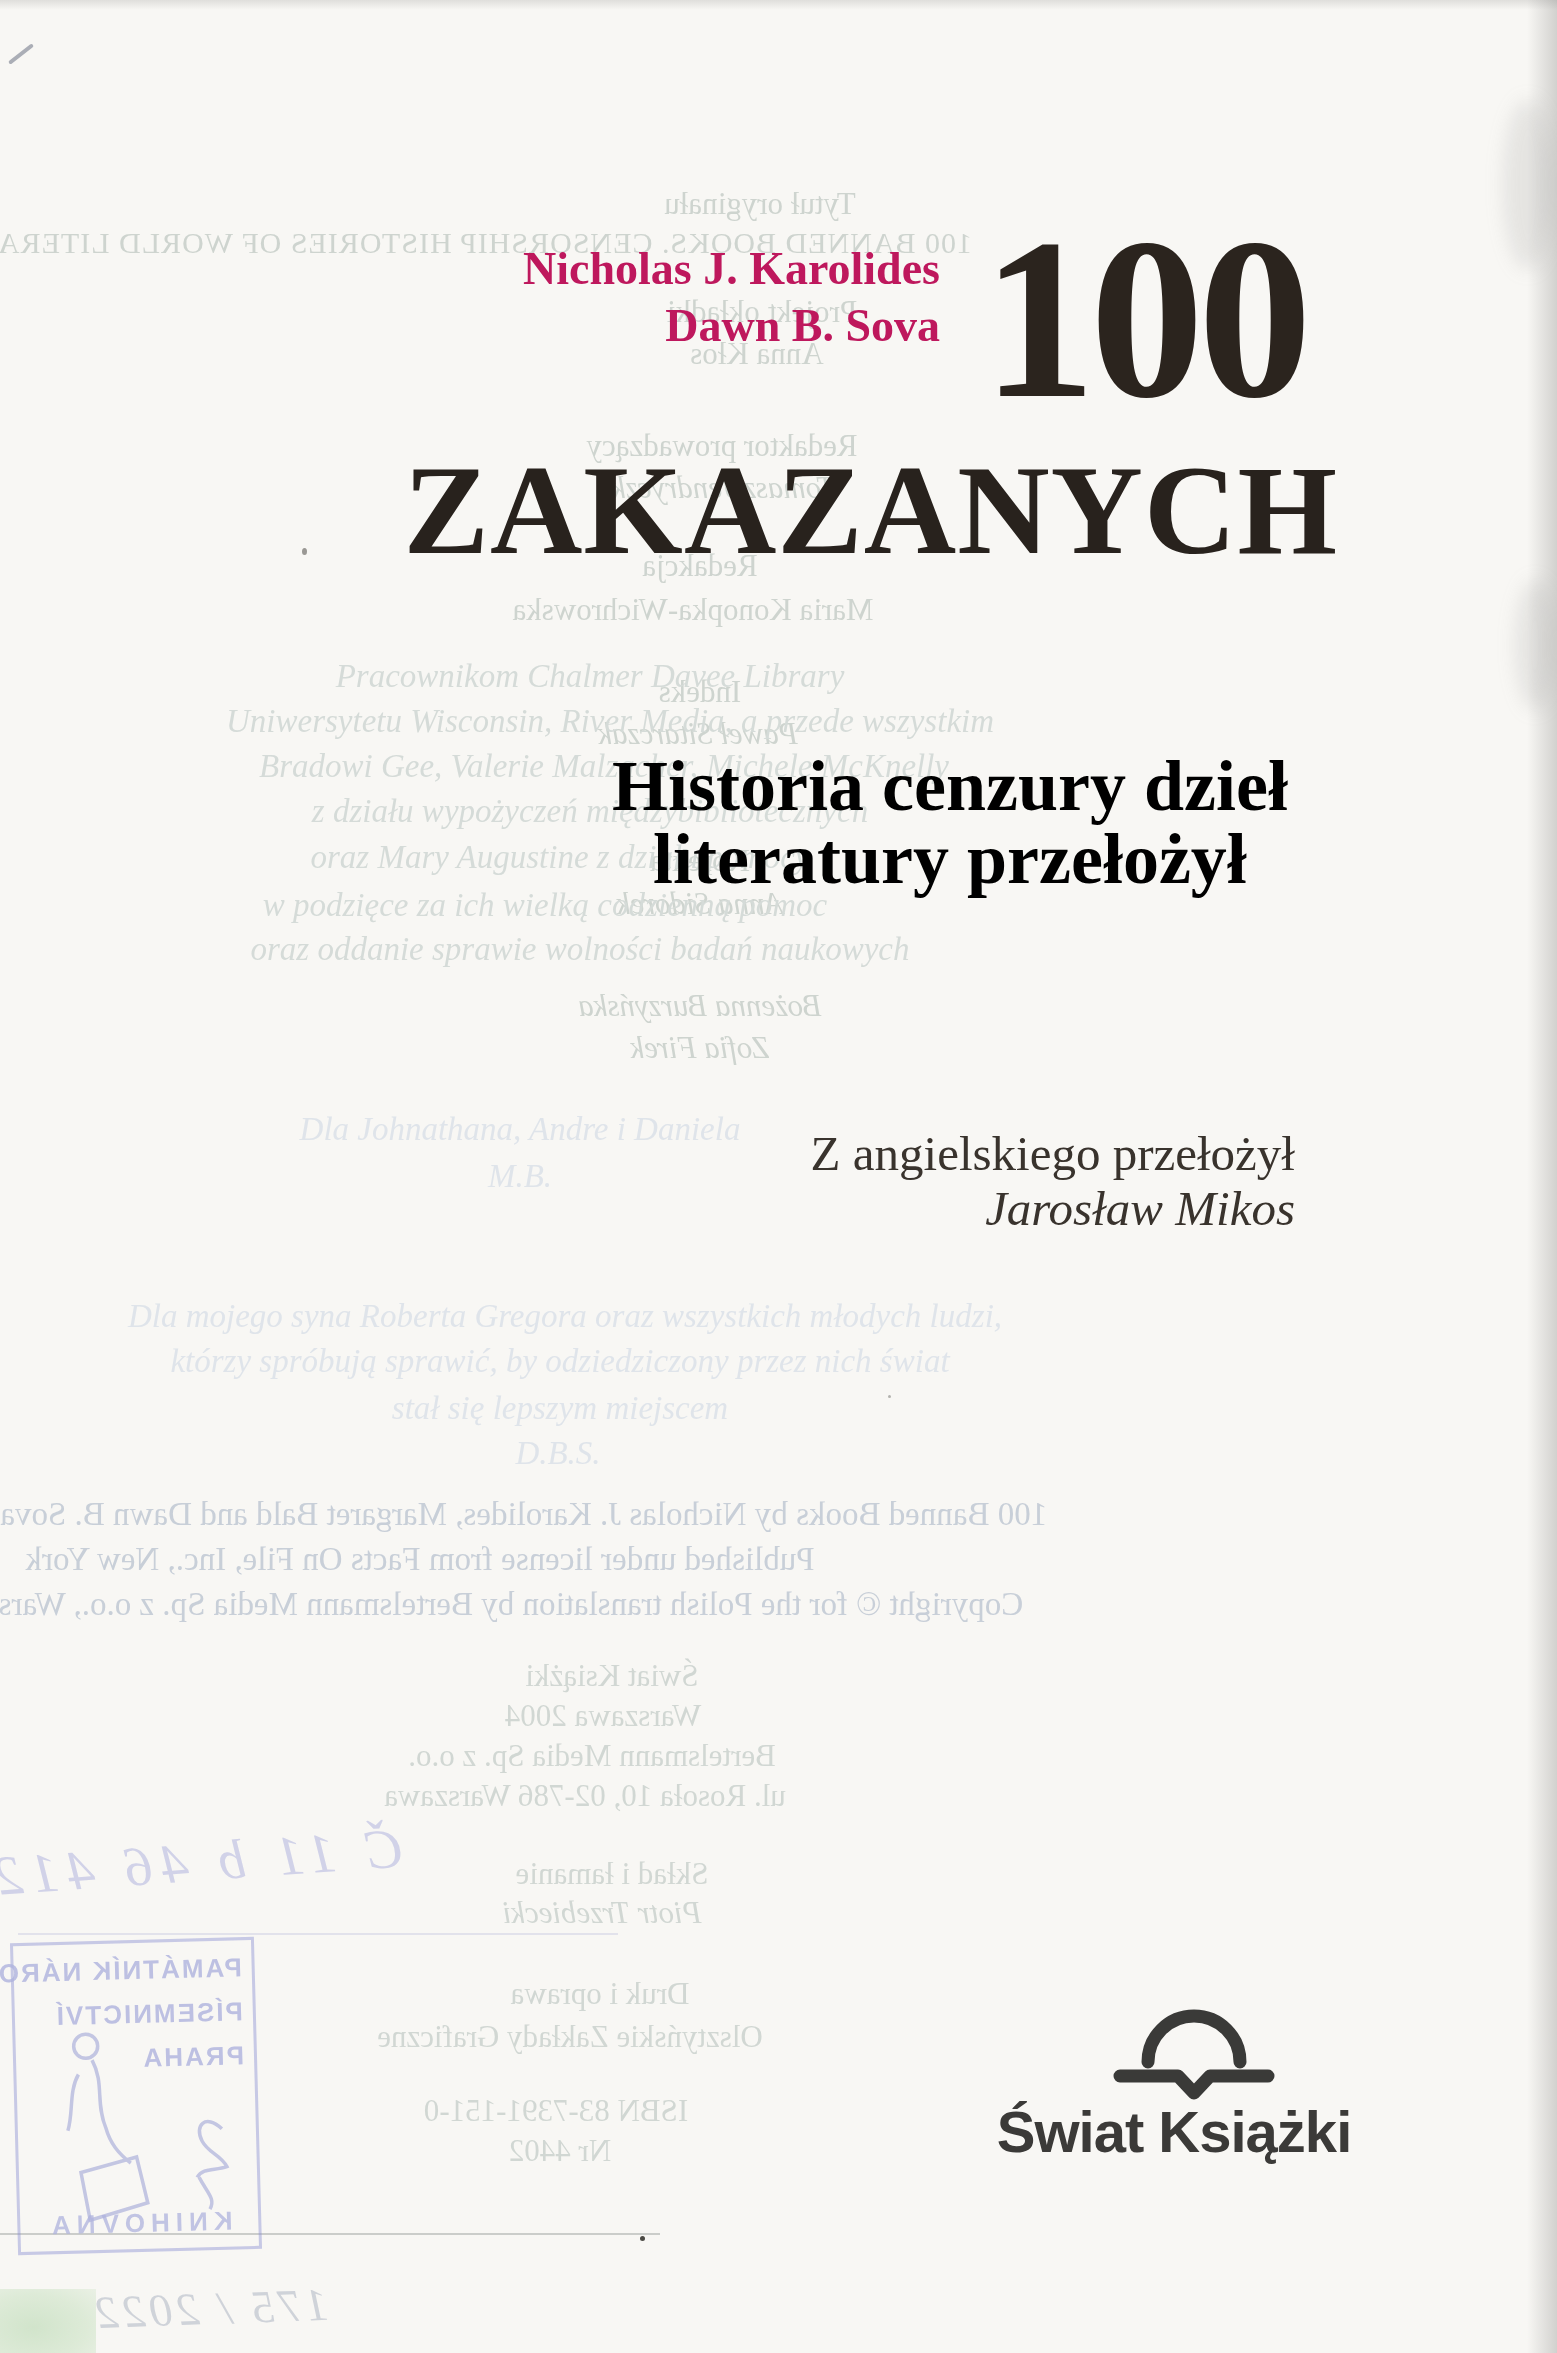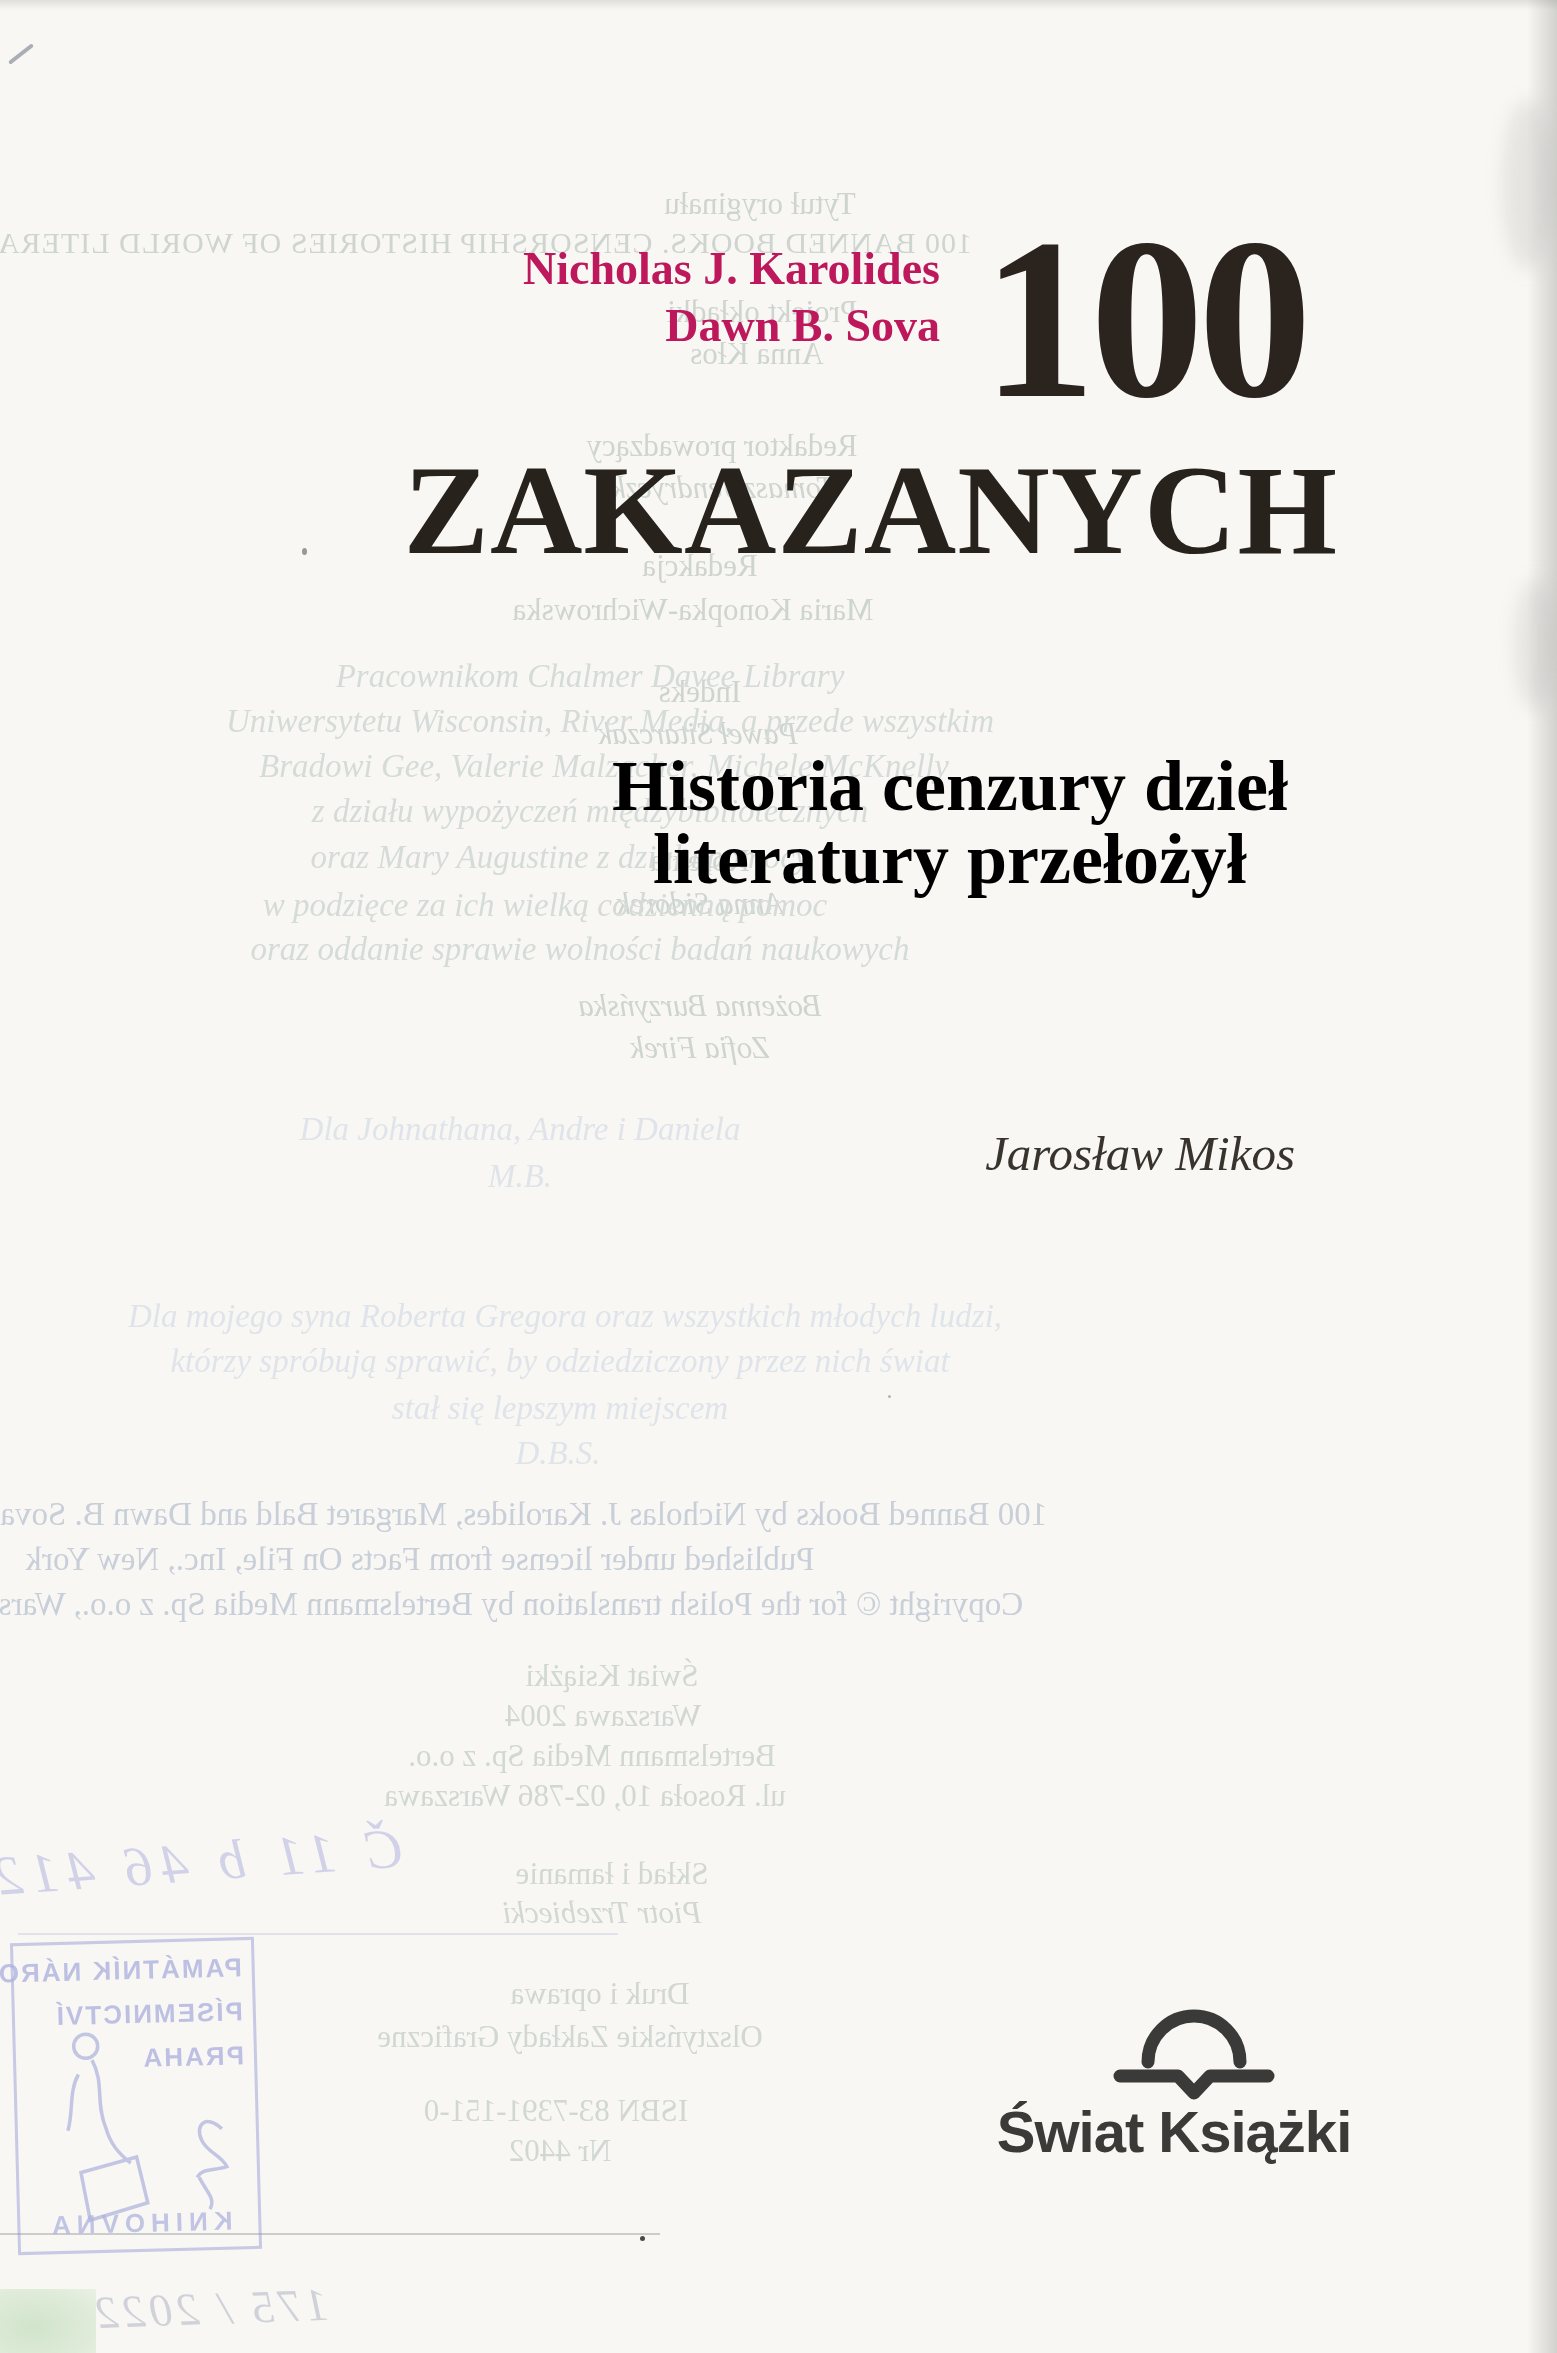--- a/index.html
+++ b/index.html
@@ -143,20 +143,21 @@
   <div class="title-block">
     <div class="title-l1">ZAKAZANYCH</div>
   </div>
 
   <div class="subtitle-block">
     <div>Historia cenzury dzieł</div>
     <div>literatury przełożył</div>
   </div>
 
   <div class="translator-block">
+    <div>Z angielskiego przełożył</div>
     <div class="translator-name">Jarosław Mikos</div>
   </div>
 
   <svg class="logo-icon" width="180" height="110" viewBox="0 0 180 110">
     <path d="M 36 64 A 46 46 0 0 1 128 64" fill="none" stroke="#3a3a38" stroke-width="13" stroke-linecap="round"></path>
     <path d="M 8 78 L 66 78 L 82 95 L 98 78 L 156 78" fill="none" stroke="#3a3a38" stroke-width="13" stroke-linecap="round" stroke-linejoin="round"></path>
   </svg>
   <div class="logo-text">Świat Książki</div>
 
   <div class="stamp">

